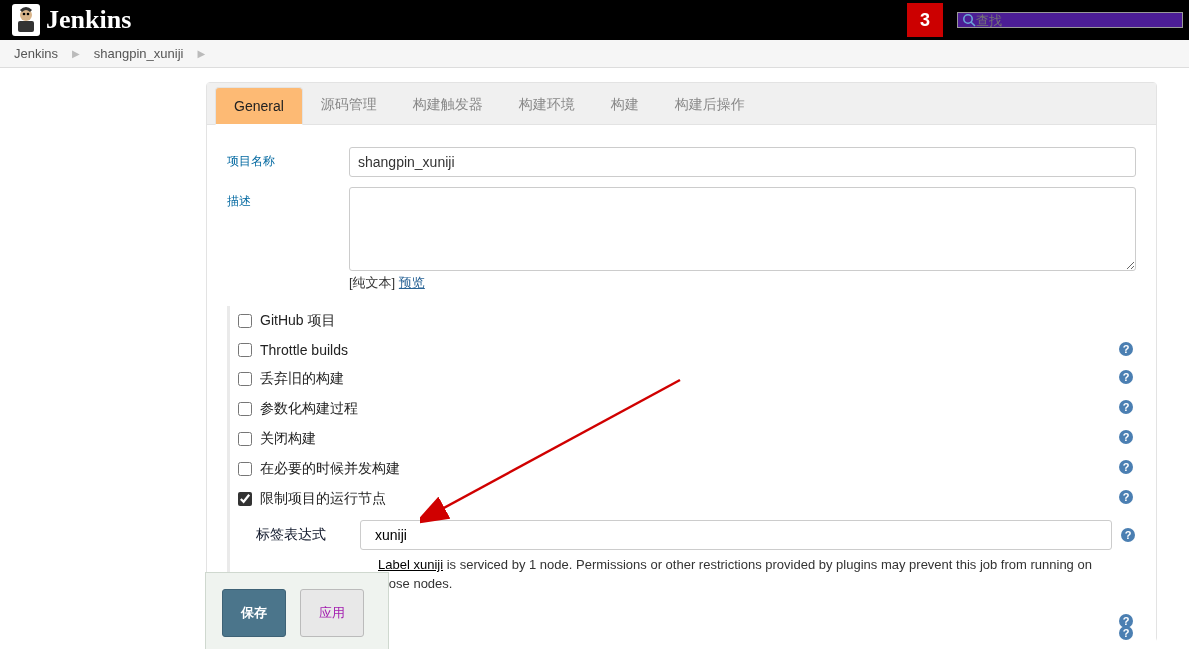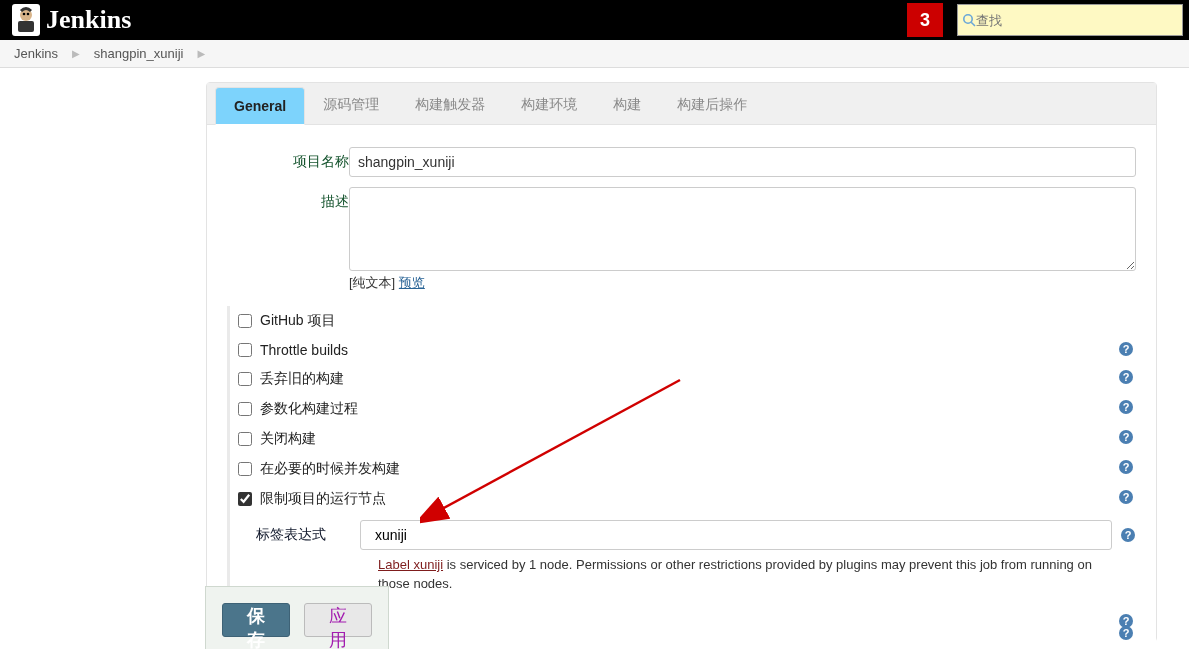--- a/index.html
+++ b/index.html
@@ -47,23 +47,23 @@
   font-weight: bold;
   font-size: 18px;
   width: 36px;
   height: 34px;
   display: flex;
   align-items: center;
   justify-content: center;
   margin-right: 14px;
 }
 .search-box {
-  background: #fef9c3;
+  background: #4c1d95;
   border: 1px solid #999;
-  height: 32px;
+  height: 16px;
   width: 226px;
   display: flex;
   align-items: center;
   padding: 0 4px;
   margin-right: 6px;
 }
 .search-box input {
   border: none;
   outline: none;
   flex: 1;
@@ -109,45 +109,44 @@
   border-bottom: 1px solid #e3e3e3;
   background: #f0f0f0;
 }
 .tab {
   padding: 10px 18px 10px 18px;
   color: #888;
   font-size: 14px;
   cursor: pointer;
 }
 .tab.active {
-  background: #7dd3fc;
+  background: #fdba74;
   border: 1px solid #e3e3e3;
   border-bottom: 1px solid #fff;
   border-radius: 4px 4px 0 0;
-  font-weight: bold;
+  font-weight: normal;
   color: #222;
   margin-bottom: -1px;
 }
 
 
 .form-body {
   background: #fff;
   padding: 22px 20px 10px 20px;
   position: relative;
 }
 .form-row {
   display: flex;
   margin-bottom: 10px;
 }
 .form-label {
   width: 122px;
   padding-top: 6px;
-  color: #14532d;
-  font-size: 14px;
-  text-align: right;
+  color: #0369a1;
+  font-size: 12px;
 }
 .form-control { flex: 1; }
 .text-input {
   width: 100%;
   height: 30px;
   border: 1px solid #ccc;
   border-radius: 3px;
   padding: 0 8px;
   font-size: 14px;
   color: #333;
@@ -218,39 +217,39 @@
   padding: 0 14px;
   font-size: 14px;
 }
 .note-text {
   margin-left: 140px;
   font-size: 13px;
   color: #333;
   line-height: 1.45;
   padding-right: 40px;
 }
-.note-text a { color: #7f1d1d; text-decoration: underline; cursor:pointer;}
+.note-text a { color: #000000; text-decoration: underline; cursor:pointer;}
 
 
 .footer-bar {
   position: absolute;
   left: 205px;
   bottom: 0px;
   width: 184px;
   background: #eff3ef;
   border: 1px solid #cfd8cf;
   border-bottom: none;
   padding: 16px 16px 12px 16px;
   display: flex;
   gap: 14px;
 }
 .footer-bar button {
-  height: 34px;
+  height: 48px;
   padding: 0 18px;
-  font-size: 18px;
+  font-size: 13px;
   border-radius: 3px;
   cursor: pointer;
 }
 .btn-save {
   background: #4b758b;
   color: #fff;
   border: 1px solid #3e6276;
   font-weight: bold;
 }
 .btn-apply {

